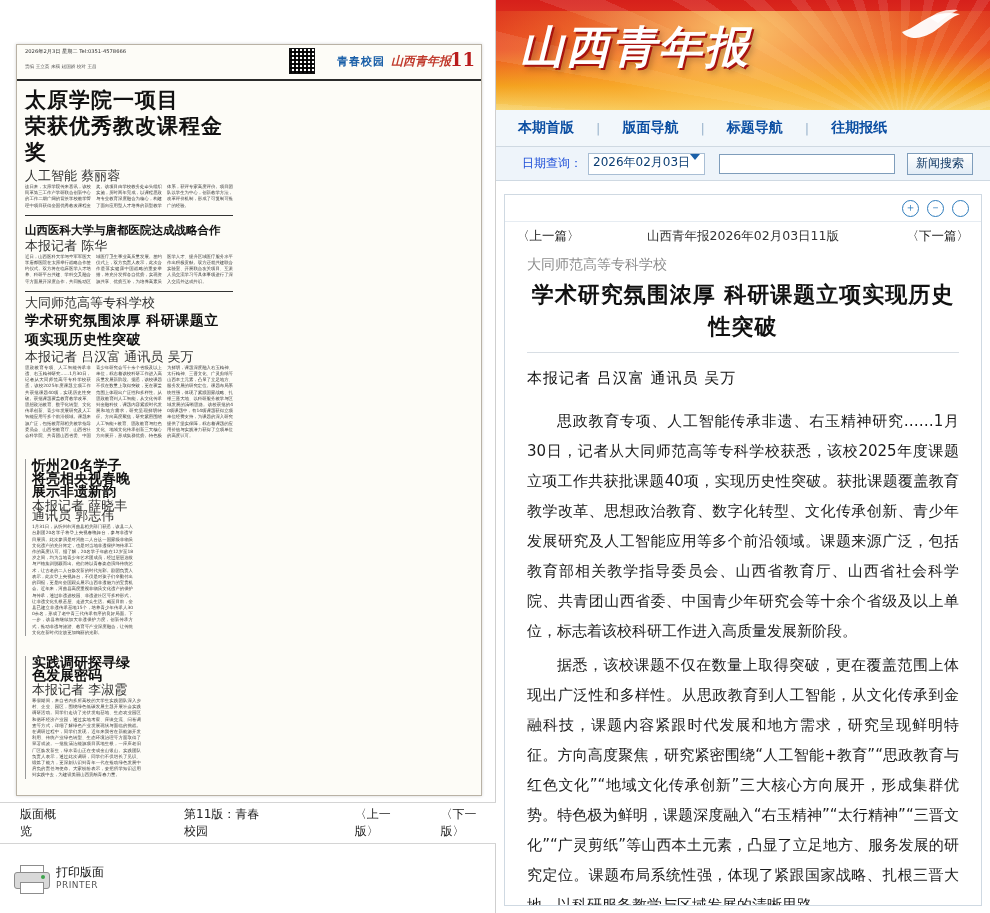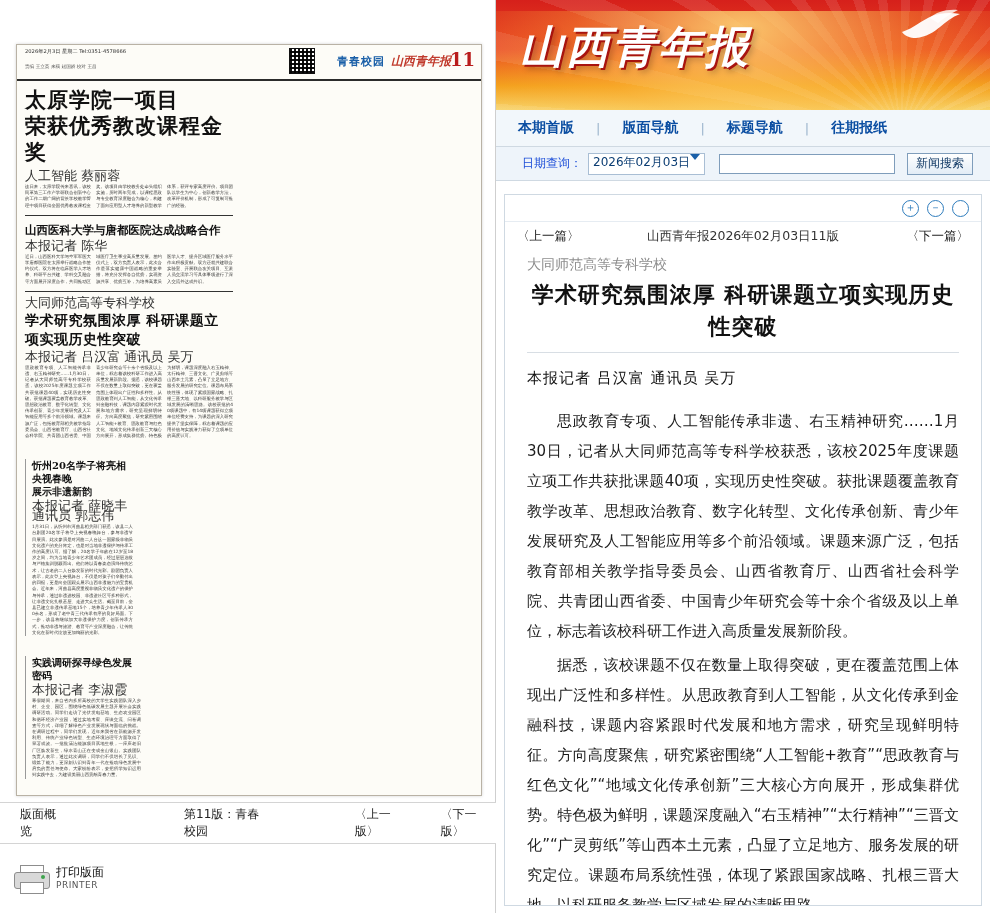--- a/index.html
+++ b/index.html
@@ -138,21 +138,21 @@
   .pp-head-m {
     font-family: "DejaVu Serif", "Liberation Serif", serif;
     font-weight: bold;
     font-size: 11.5px;
     line-height: 16px;
     color: #111;
   }
   .pp-head-s {
     font-family: "DejaVu Serif", "Liberation Serif", serif;
     font-weight: bold;
-    font-size: 10px;
+    font-size: 14px;
     line-height: 13px;
     color: #111;
   }
   .pp-kicker {
     font-size: 13px;
     color: #333;
     line-height: 10px;
     margin: 3px 0 3px 0;
   }
   .pp-rule {

